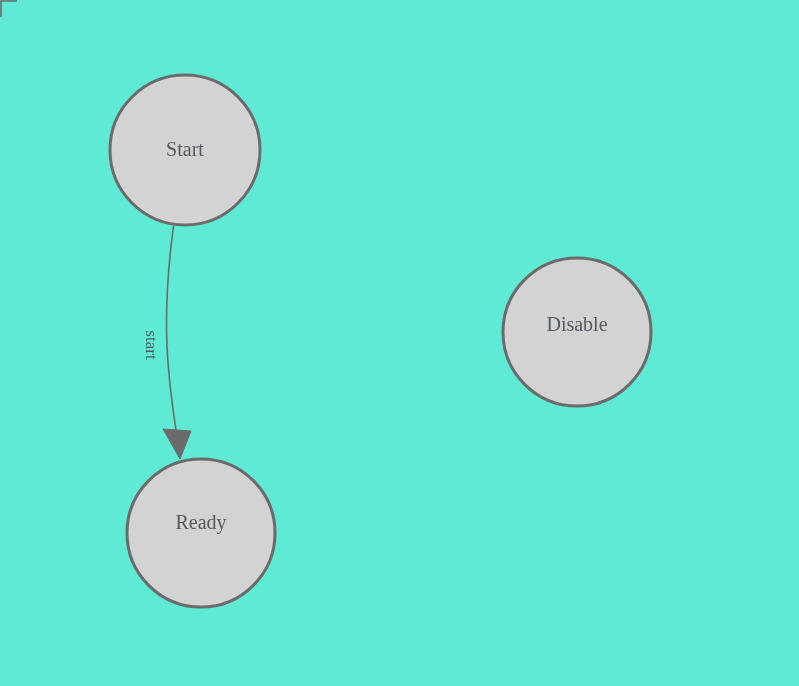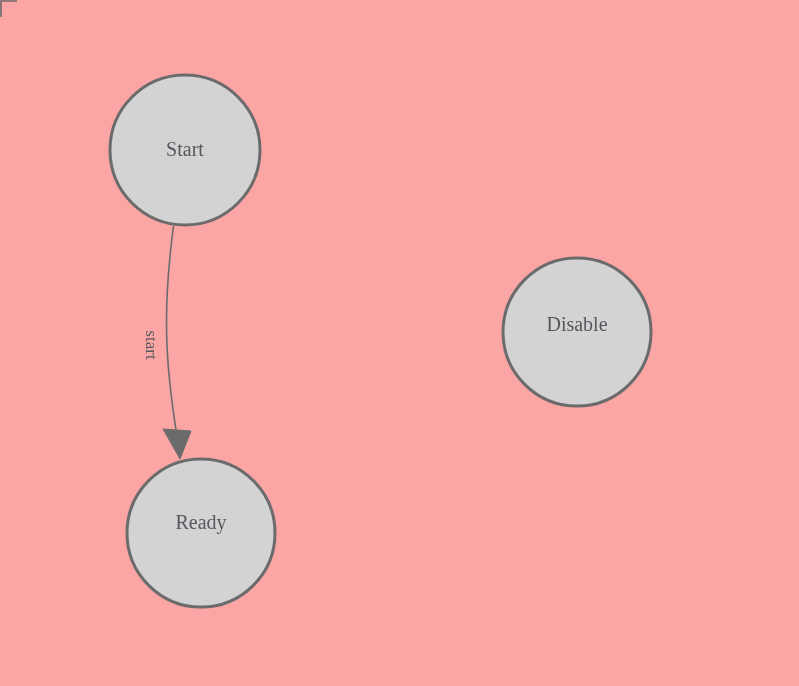--- a/index.html
+++ b/index.html
@@ -8,21 +8,21 @@
     padding: 0;
     background: #ffffff;
   }
   body {
     font-family: "Liberation Serif", "DejaVu Serif", serif;
   }
   #canvas-wrap {
     position: relative;
     width: 799px;
     height: 686px;
-    background: #fca5a5;
+    background: #5eead4;
     overflow: hidden;
   }
   #diagram-svg {
     position: absolute;
     top: 0;
     left: 0;
     width: 799px;
     height: 686px;
     display: block;
   }

